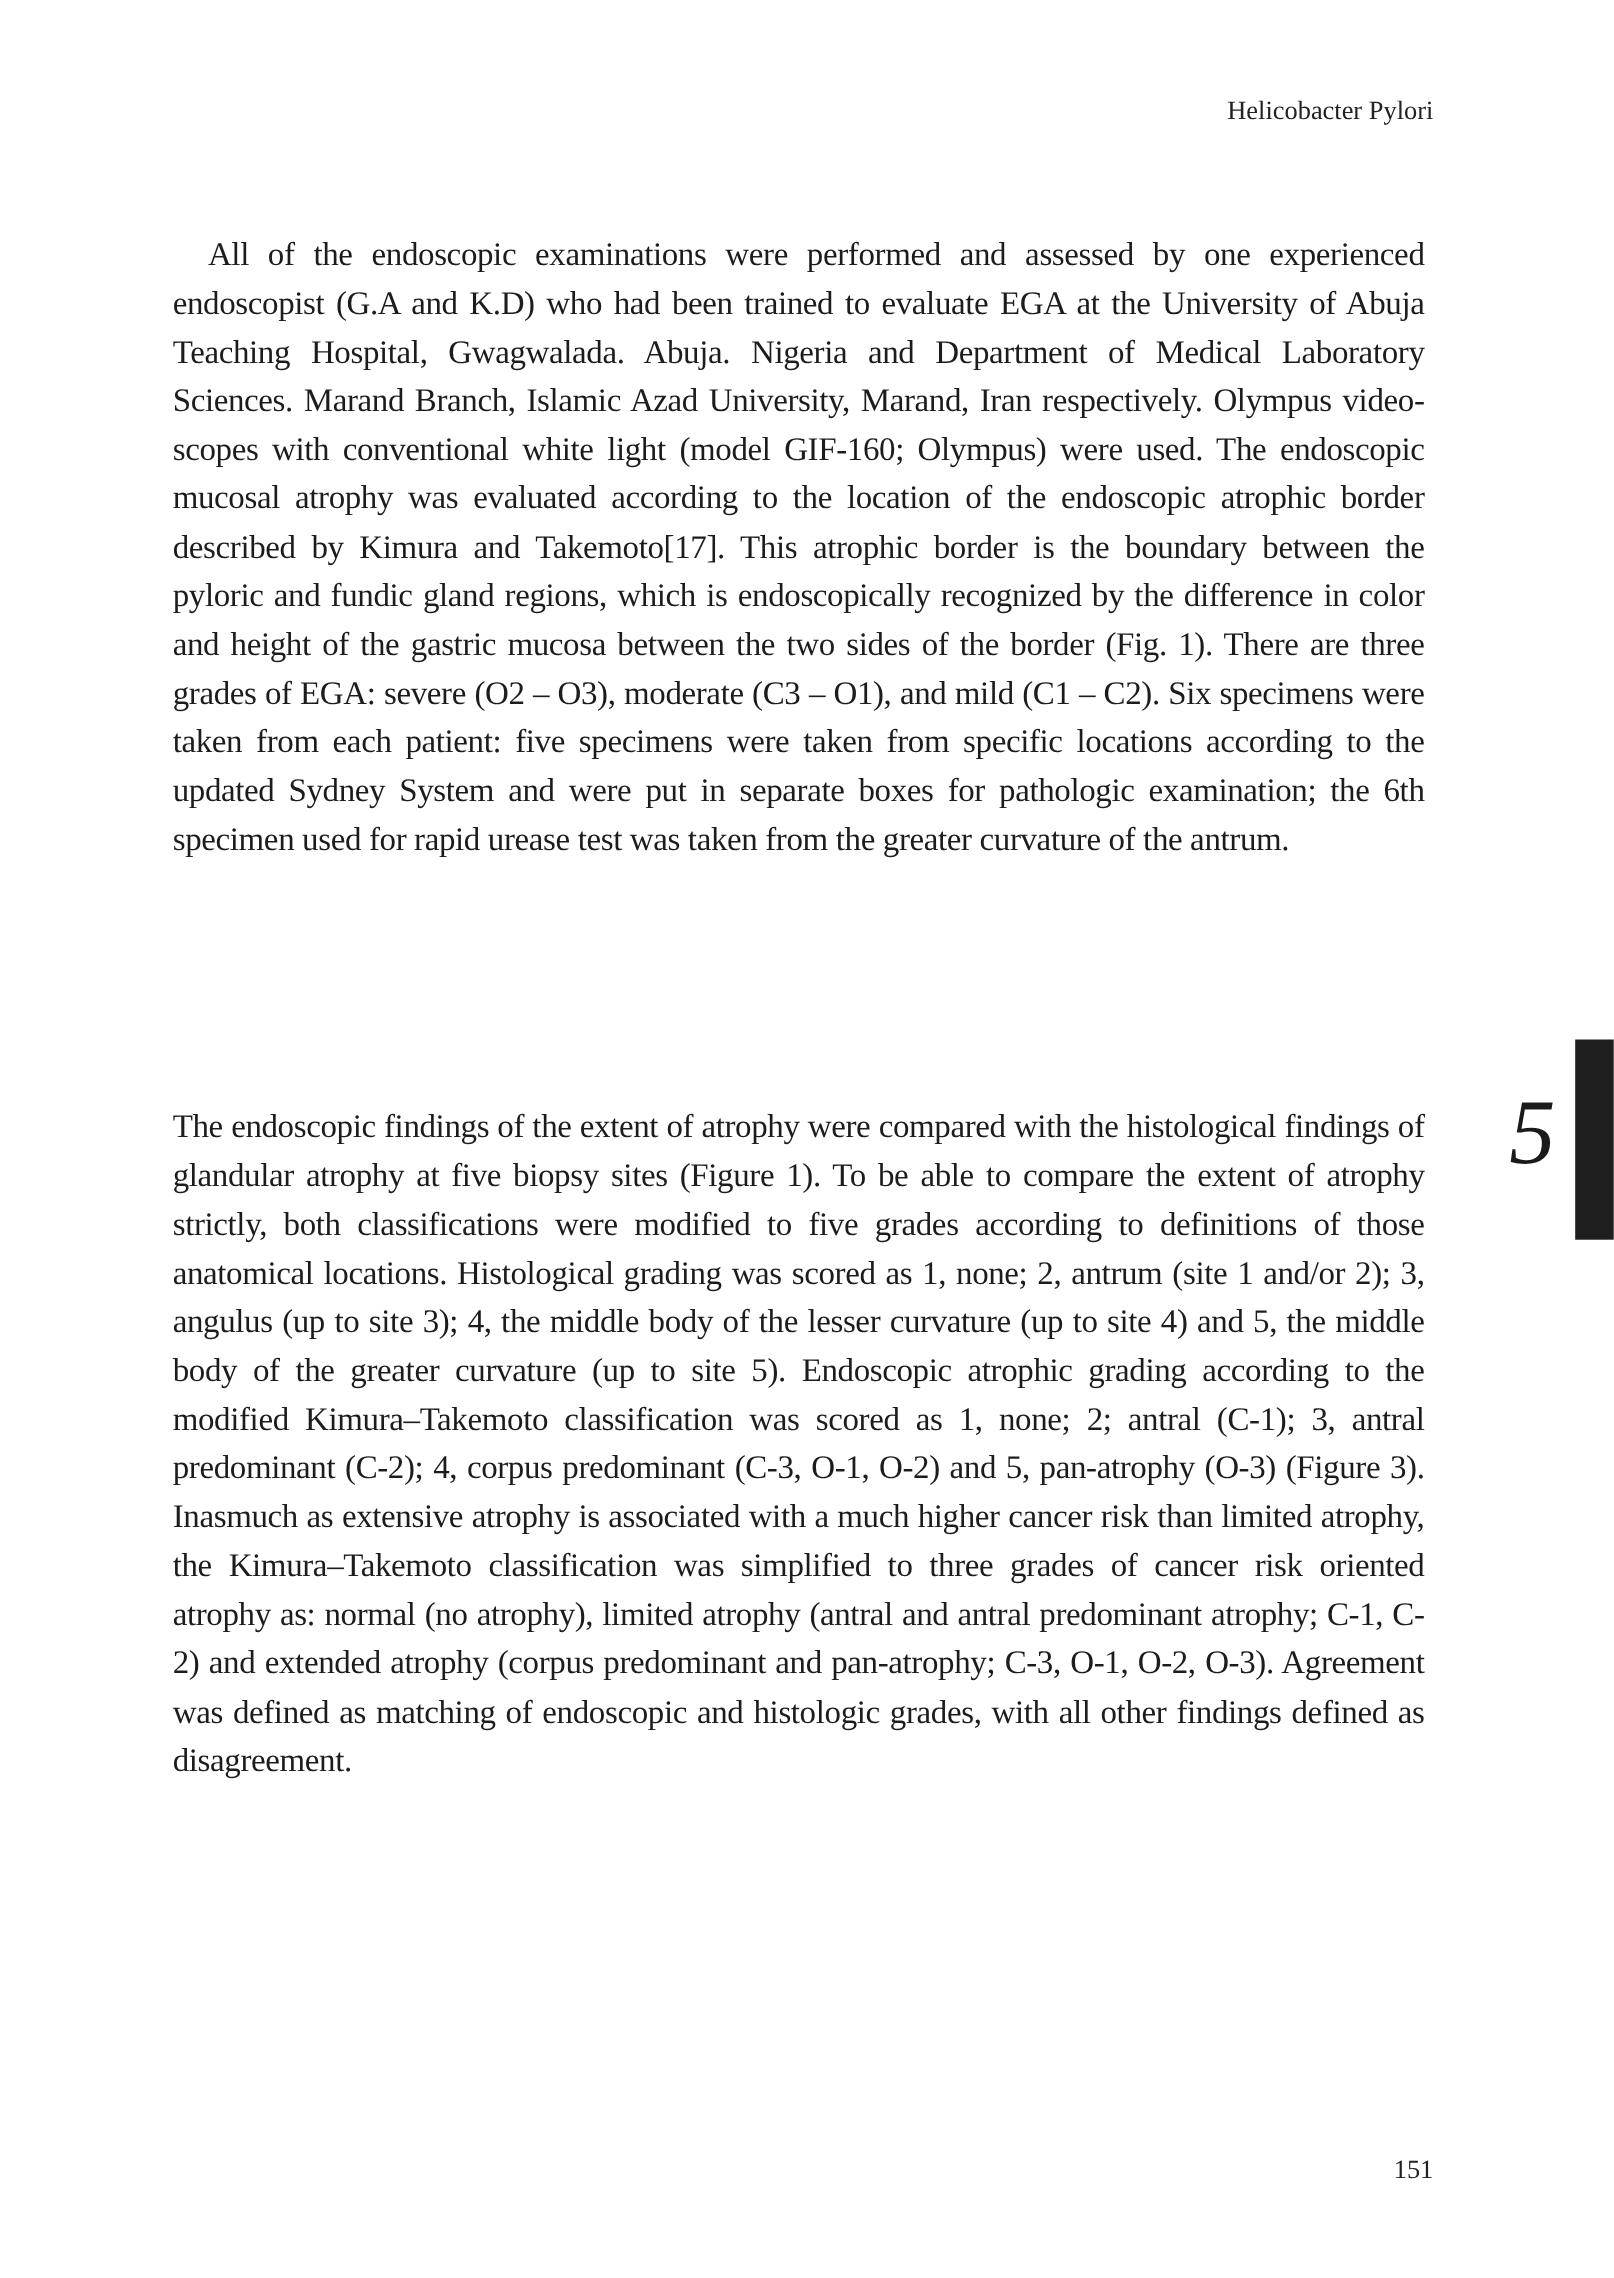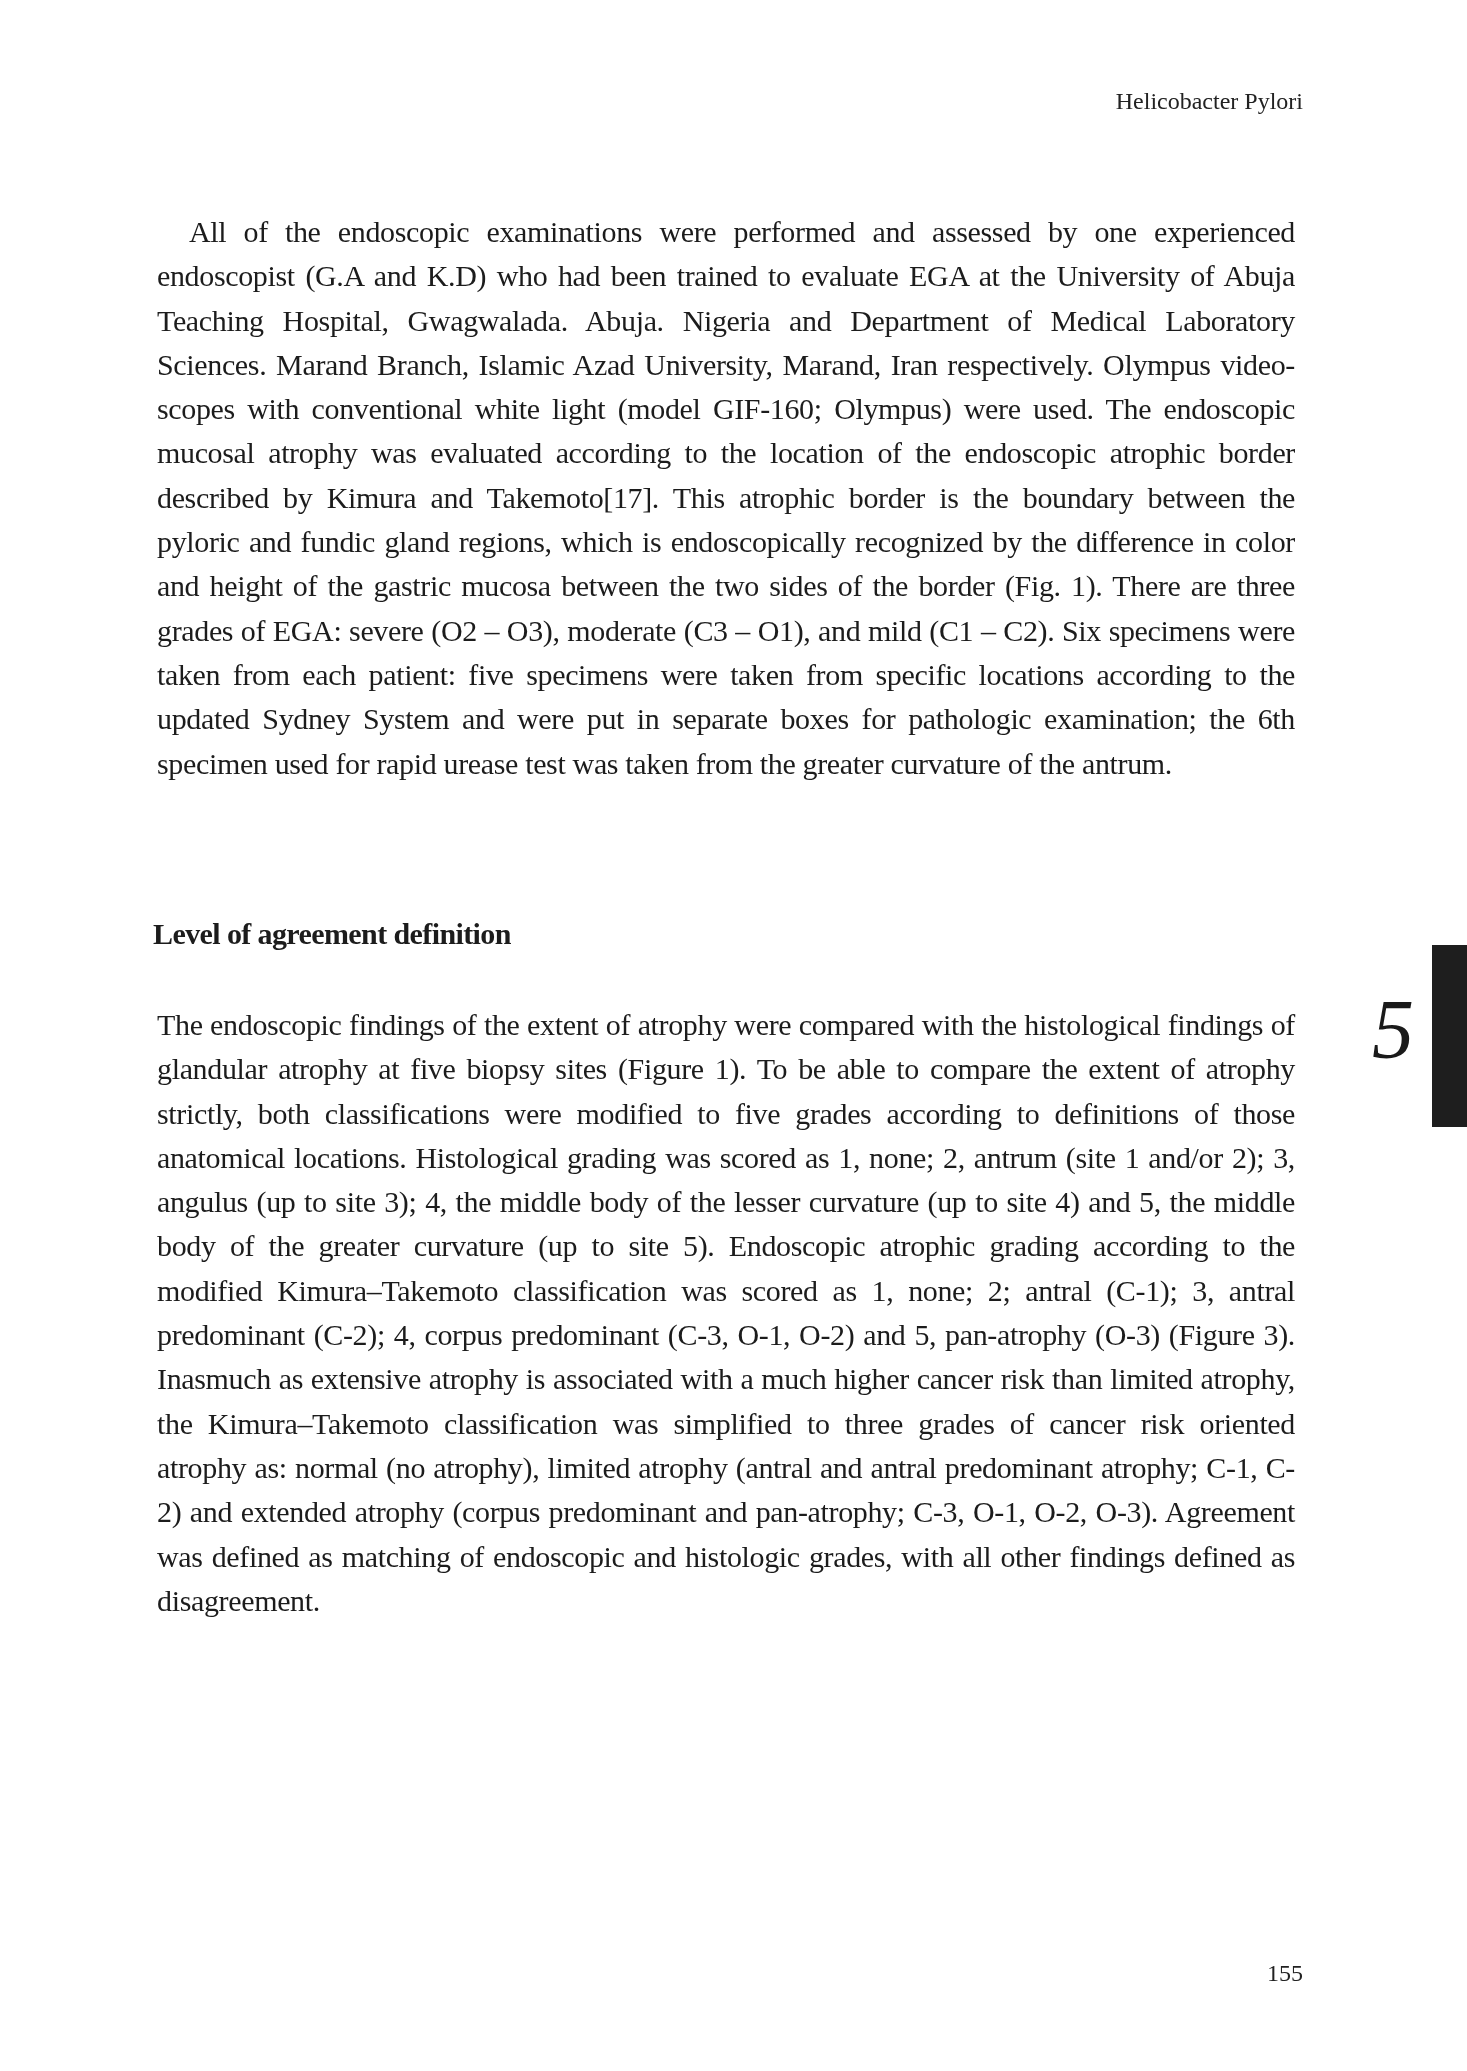--- a/index.html
+++ b/index.html
@@ -79,20 +79,19 @@
     color: #222;
   }
 </style>
 </head>
 <body>
 
 <div class="running-header">Helicobacter Pylori</div>
 
 <div class="body-text" style="top:0; height:1800px;">
   <p id="para-1" class="para indent">All of the endoscopic examinations were performed and assessed by one experienced endoscopist (G.A and K.D) who had been trained to evaluate EGA at the University of Abuja Teaching Hospital, Gwagwalada. Abuja. Nigeria and Department of Medical Laboratory Sciences. Marand Branch, Islamic Azad University, Marand, Iran respectively. Olympus video-scopes with conventional white light (model GIF-160; Olympus) were used. The endoscopic mucosal atrophy was evaluated according to the location of the endoscopic atrophic border described by Kimura and Takemoto[17]. This atrophic border is the boundary between the pyloric and fundic gland regions, which is endoscopically recognized by the difference in color and height of the gastric mucosa between the two sides of the border (Fig. 1). There are three grades of EGA: severe (O2 – O3), moderate (C3 – O1), and mild (C1 – C2). Six specimens were taken from each patient: five specimens were taken from specific locations according to the updated Sydney System and were put in separate boxes for pathologic examination; the 6th specimen used for rapid urease test was taken from the greater curvature of the antrum.</p>
-  <h2 class="section-heading">Level of agreement definition</h2>
   <p id="para-2" class="para">The endoscopic findings of the extent of atrophy were compared with the histological findings of glandular atrophy at five biopsy sites (Figure 1). To be able to compare the extent of atrophy strictly, both classifications were modified to five grades according to definitions of those anatomical locations. Histological grading was scored as 1, none; 2, antrum (site 1 and/or 2); 3, angulus (up to site 3); 4, the middle body of the lesser curvature (up to site 4) and 5, the middle body of the greater curvature (up to site 5). Endoscopic atrophic grading according to the modified Kimura–Takemoto classification was scored as 1, none; 2; antral (C-1); 3, antral predominant (C-2); 4, corpus predominant (C-3, O-1, O-2) and 5, pan-atrophy (O-3) (Figure 3). Inasmuch as extensive atrophy is associated with a much higher cancer risk than limited atrophy, the Kimura–Takemoto classification was simplified to three grades of cancer risk oriented atrophy as: normal (no atrophy), limited atrophy (antral and antral predominant atrophy; C-1, C-2) and extended atrophy (corpus predominant and pan-atrophy; C-3, O-1, O-2, O-3). Agreement was defined as matching of endoscopic and histologic grades, with all other findings defined as disagreement.</p>
 </div>
 
 <div class="chapter-number">5</div>
 <div class="chapter-tab"></div>
 
-<div class="page-number">155</div>
+<div class="page-number">151</div>
 
 </body></html>

